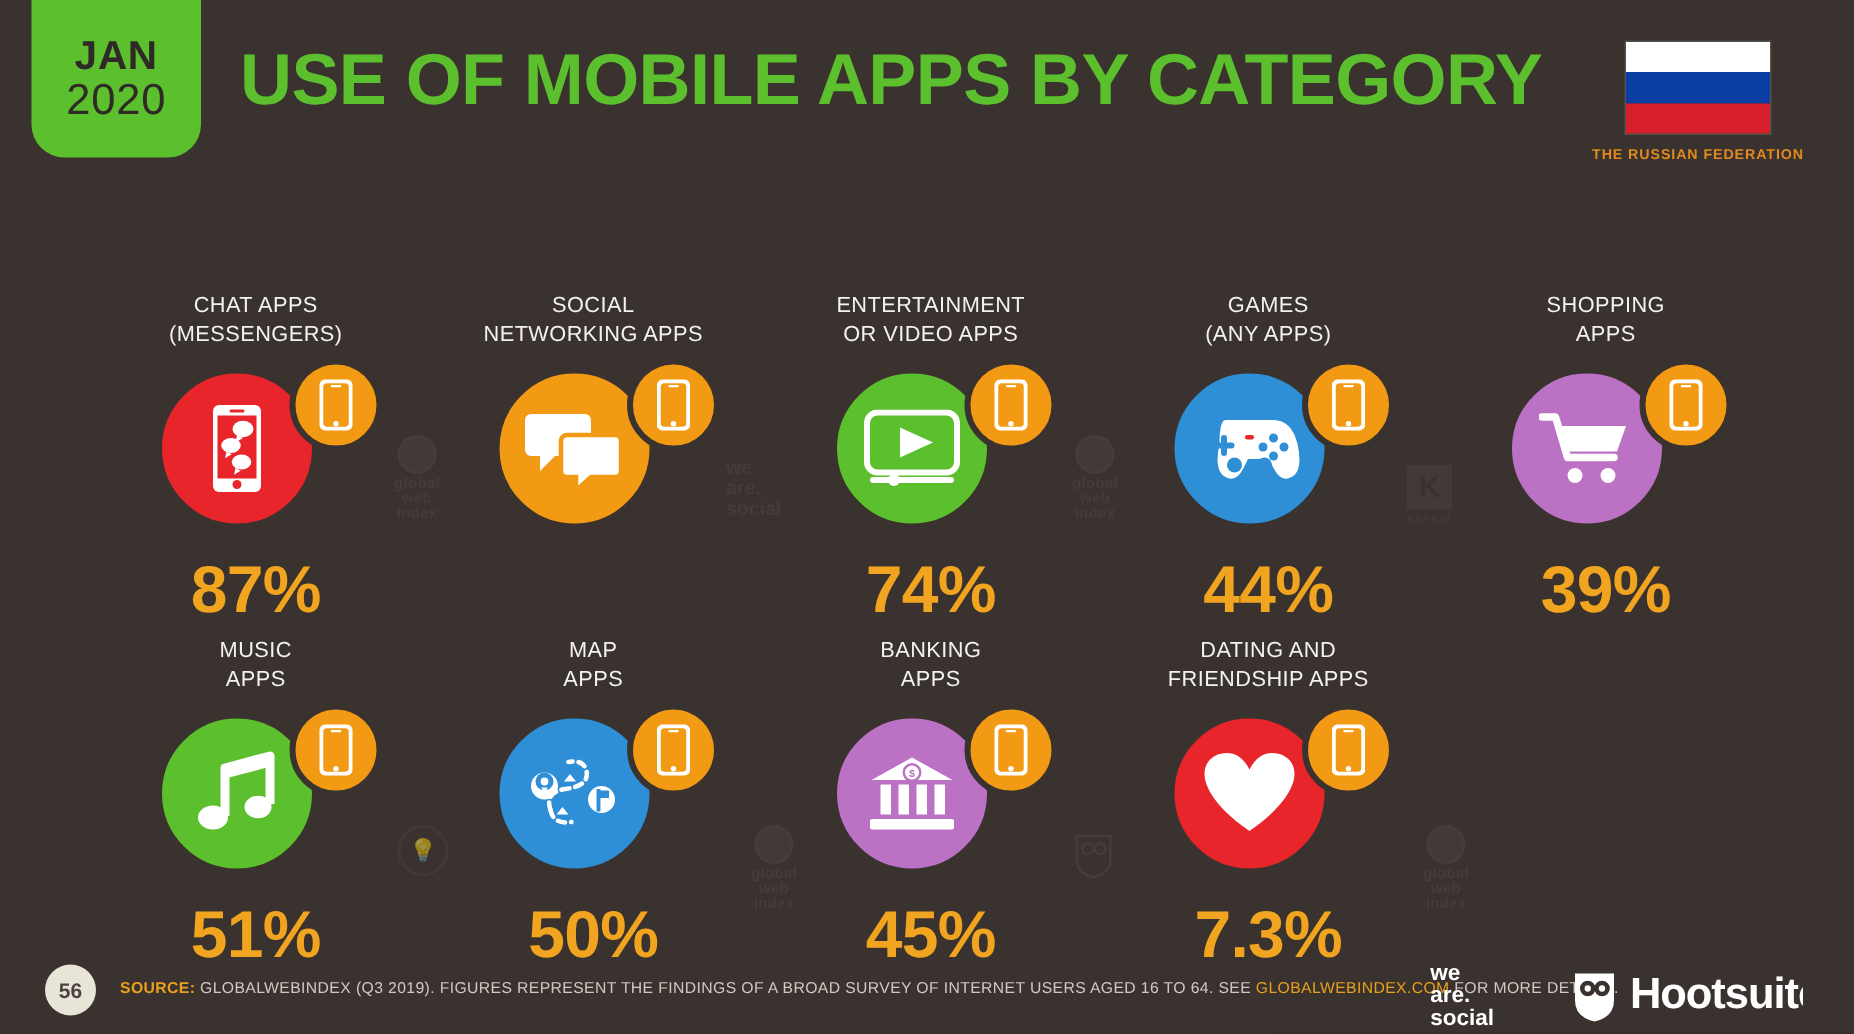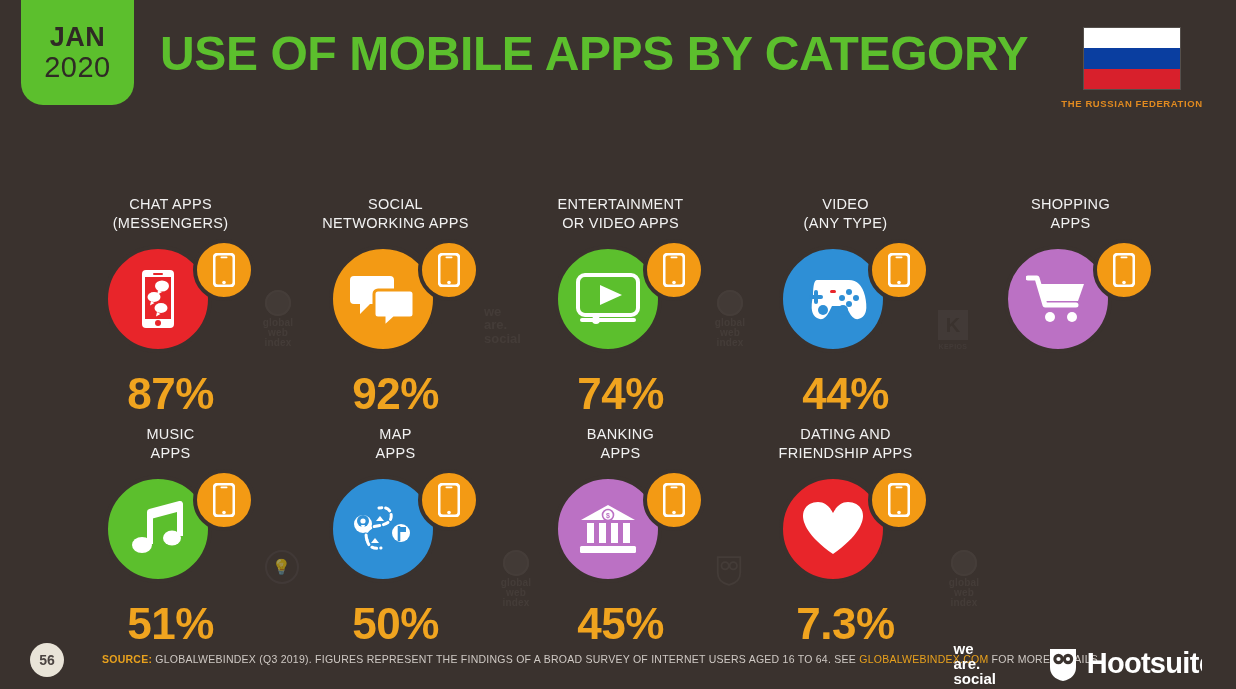--- a/index.html
+++ b/index.html
@@ -153,21 +153,21 @@
     width:34px; height:34px; border-radius:50%;
     background:#e9e4d8; color:#4b4441;
     font-size:14px; font-weight:bold;
     display:flex; align-items:center; justify-content:center;
   }
   #source {
     position:absolute; left:80px; top:20px;
     font-size:10.5px; color:#cfc9c4;
     letter-spacing:0.25px; white-space:nowrap;
   }
-  #source .lbl { color:#e8a11d; font-weight:bold;margin-left:22px; }
+  #source .lbl { color:#e8a11d; font-weight:bold; }
   #source .lnk { color:#e8a11d; }
   #logo-was {
     position:absolute; right:240px; top:8px;
     font-size:15px; font-weight:bold; color:#fff;
     line-height:1.0; text-align:left;
   }
   #logo-hoot {
     position:absolute; right:16px; top:14px;
     display:flex; align-items:flex-start; gap:9px;
   }
@@ -244,21 +244,20 @@
       </svg>
             </div>
          <div class="sm-circle">
               <svg width="22" height="34" viewBox="0 0 22 34">
     <rect x="1" y="1" width="20" height="32" rx="4" fill="none" stroke="white" stroke-width="3"></rect>
     <rect x="7.5" y="3.6" width="7" height="1.6" rx="0.8" fill="white"></rect>
     <circle cx="11" cy="29.5" r="1.8" fill="white"></circle>
   </svg>
             </div>
        </div>
-       <div class="pct">92%</div>
         </div>
         <div class="cell" style="left: 508px;">
           <div class="cat-label">
             <span>ENTERTAINMENT</span>
             <span>OR VIDEO APPS</span>
           </div>
        <div class="icon-zone">
          <div class="big-circle" style="background:#5cbf2d">
               <svg width="64" height="52" viewBox="0 0 64 52">
         <rect x="2" y="2" width="60" height="40" rx="7" fill="none" stroke="white" stroke-width="4"></rect>
@@ -272,22 +271,22 @@
     <rect x="1" y="1" width="20" height="32" rx="4" fill="none" stroke="white" stroke-width="3"></rect>
     <rect x="7.5" y="3.6" width="7" height="1.6" rx="0.8" fill="white"></rect>
     <circle cx="11" cy="29.5" r="1.8" fill="white"></circle>
   </svg>
             </div>
        </div>
        <div class="pct">74%</div>
         </div>
         <div class="cell" style="left: 733px;">
           <div class="cat-label">
-            <span>VIDEO</span>
-            <span>(ANY TYPE)</span>
+            <span>GAMES</span>
+            <span>(ANY APPS)</span>
           </div>
        <div class="icon-zone">
          <div class="big-circle" style="background:#2e8fd6">
               <svg width="72" height="46" viewBox="0 0 72 46">
         <path d="M20 4 H52 q12 0 16 16 q4 18 -4 22 q-7 4 -12 -6 l-3 -6 H35 l-3 6 q-5 10 -12 6 q-8 -4 -4 -22 Q16 4 20 4 Z" fill="white"></path>
         <rect x="12" y="19" width="14" height="4" rx="2" fill="#2e8fd6"></rect>
         <rect x="17" y="14" width="4" height="14" rx="2" fill="#2e8fd6"></rect>
         <circle cx="52" cy="16" r="3" fill="#2e8fd6"></circle>
                 <circle cx="59" cy="22" r="3" fill="#2e8fd6"></circle>
         <circle cx="52" cy="28" r="3" fill="#2e8fd6"></circle>
@@ -322,20 +321,21 @@
       </svg>
             </div>
          <div class="sm-circle">
               <svg width="22" height="34" viewBox="0 0 22 34">
     <rect x="1" y="1" width="20" height="32" rx="4" fill="none" stroke="white" stroke-width="3"></rect>
     <rect x="7.5" y="3.6" width="7" height="1.6" rx="0.8" fill="white"></rect>
     <circle cx="11" cy="29.5" r="1.8" fill="white"></circle>
   </svg>
             </div>
        </div>
+       <div class="pct">39%</div>
         </div>
         <div style="position: absolute; left: 248px; top: 95px;">
           <div class="wm wm-gwi">
       <div class="blob"></div>
       <div class="tx">global<br>web<br>index</div>
     </div>
         </div>
         <div style="position: absolute; left: 484px; top: 110px;">
           <div class="wm wm-was">we<br>are.<br>social</div>
         </div>

